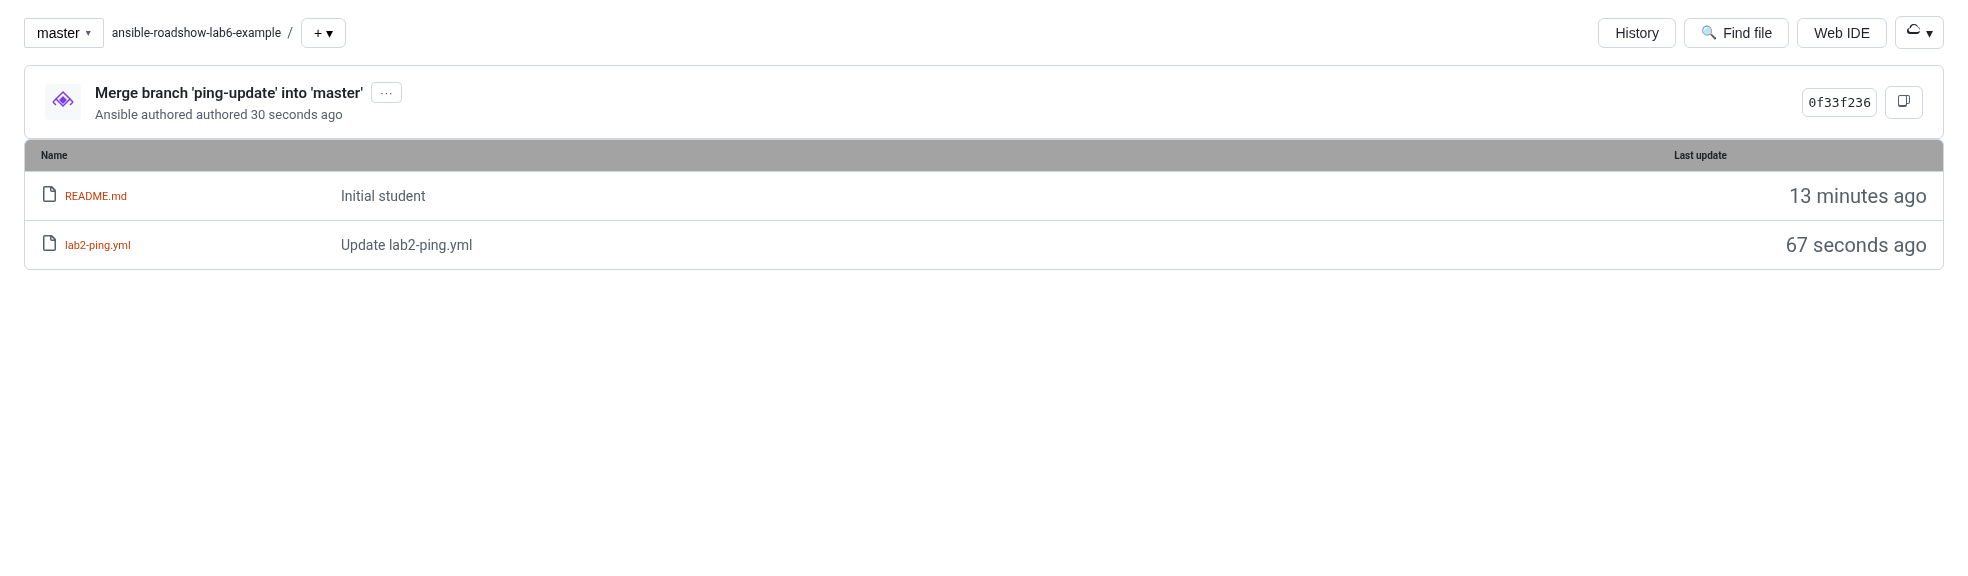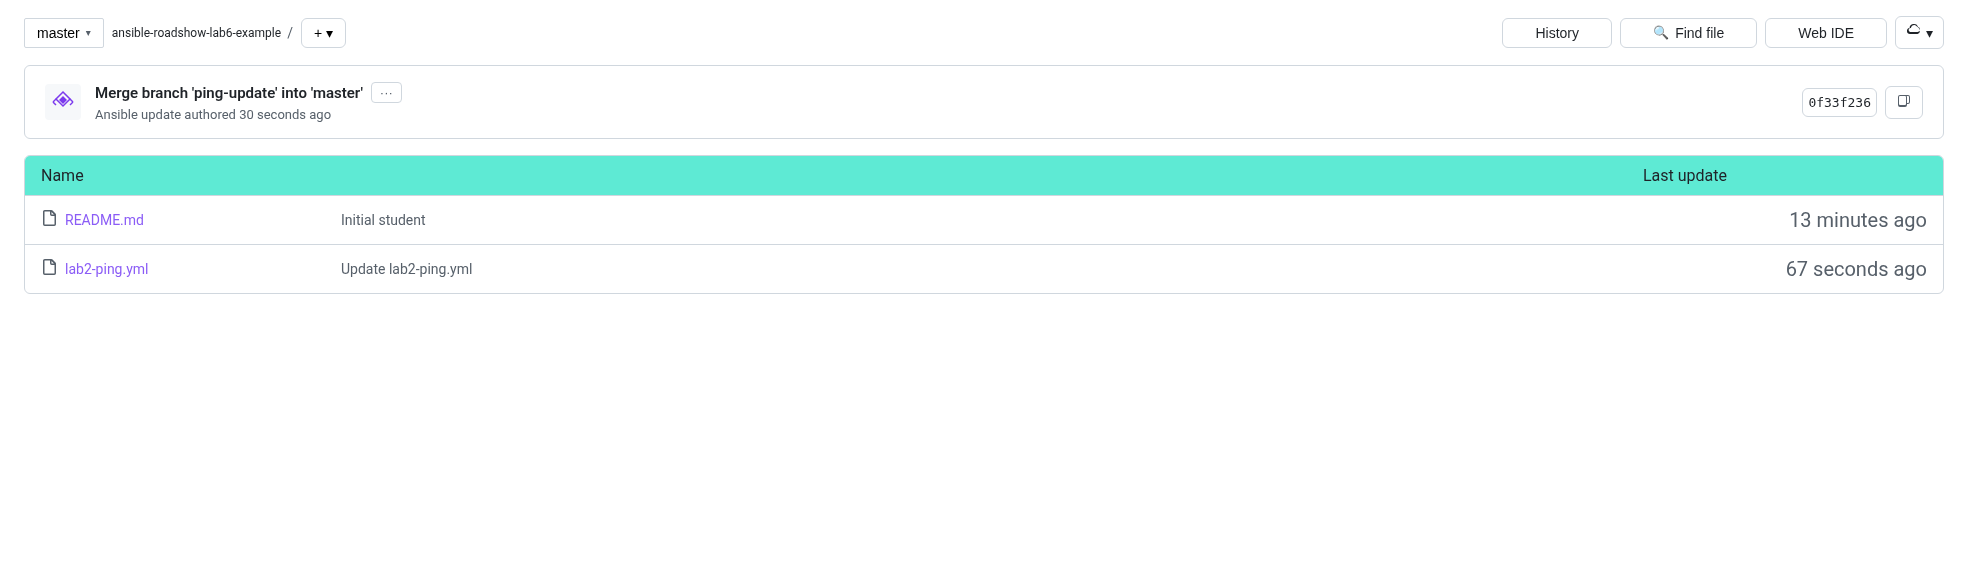--- a/index.html
+++ b/index.html
@@ -73,21 +73,21 @@
     .toolbar-right {
       margin-left: auto;
       display: flex;
       align-items: center;
       gap: 8px;
     }
 
     .btn-outline {
       border: 1px solid #d0d7de;
       border-radius: 6px;
-      padding: 6px 32px;
+      padding: 6px 16px;
       cursor: pointer;
       background: #fff;
       font-size: 14px;
       color: #1f2328;
       display: flex;
       align-items: center;
       gap: 6px;
     }
 
     .btn-icon-only {
@@ -101,21 +101,21 @@
       display: flex;
       align-items: center;
       gap: 4px;
     }
 
     
     .commit-box {
       border: 1px solid #d0d7de;
       border-radius: 6px;
       padding: 16px 20px;
-      margin-bottom: 16px;
+      margin-bottom: 0;
       display: flex;
       align-items: center;
       gap: 14px;
       background: #fff;
     }
 
     .commit-avatar {
       width: 36px;
       height: 36px;
       flex-shrink: 0;
@@ -184,24 +184,24 @@
     .file-table {
       border: 1px solid #d0d7de;
       border-radius: 6px;
       overflow: hidden;
     }
 
     .file-table-header {
       display: grid;
       grid-template-columns: 300px 1fr 200px;
       padding: 10px 16px;
-      background: #5eead4;
+      background: #a3a3a3;
       border-bottom: 1px solid #d0d7de;
-      font-weight: 400;
-      font-size: 16px;
+      font-weight: 700;
+      font-size: 10px;
       color: #1f2328;
     }
 
     .file-table-row {
       display: grid;
       grid-template-columns: 300px 1fr 200px;
       padding: 12px 16px;
       border-bottom: 1px solid #d0d7de;
       align-items: center;
     }
@@ -215,23 +215,23 @@
       align-items: center;
       gap: 8px;
     }
 
     .file-icon {
       color: #57606a;
       font-size: 16px;
     }
 
     .file-name-link {
-      color: #8b5cf6;
+      color: #c2410c;
       text-decoration: none;
-      font-size: 14px;
+      font-size: 11px;
     }
 
     .last-commit-text {
       color: #57606a;
       font-size: 14px;
     }
 
     .last-update-text {
       color: #57606a;
       font-size: 20px;
@@ -306,21 +306,21 @@
     </div>
 
     <div class="commit-info">
       <div class="commit-title">
         <span>Merge branch 'ping-update' into 'master'</span>
         <button class="commit-more-btn">
           <span>···</span>
         </button>
       </div>
       <div class="commit-meta">
-        <span>Ansible update</span>
+        <span>Ansible authored</span>
         <span> authored </span>
         <span>30 seconds ago</span>
       </div>
     </div>
 
     <div class="commit-hash-area">
       <span class="commit-hash">0f33f236</span>
       <button class="copy-btn">
         <span>
           <svg width="16" height="16" viewBox="0 0 16 16" fill="currentColor" xmlns="http://www.w3.org/2000/svg">

